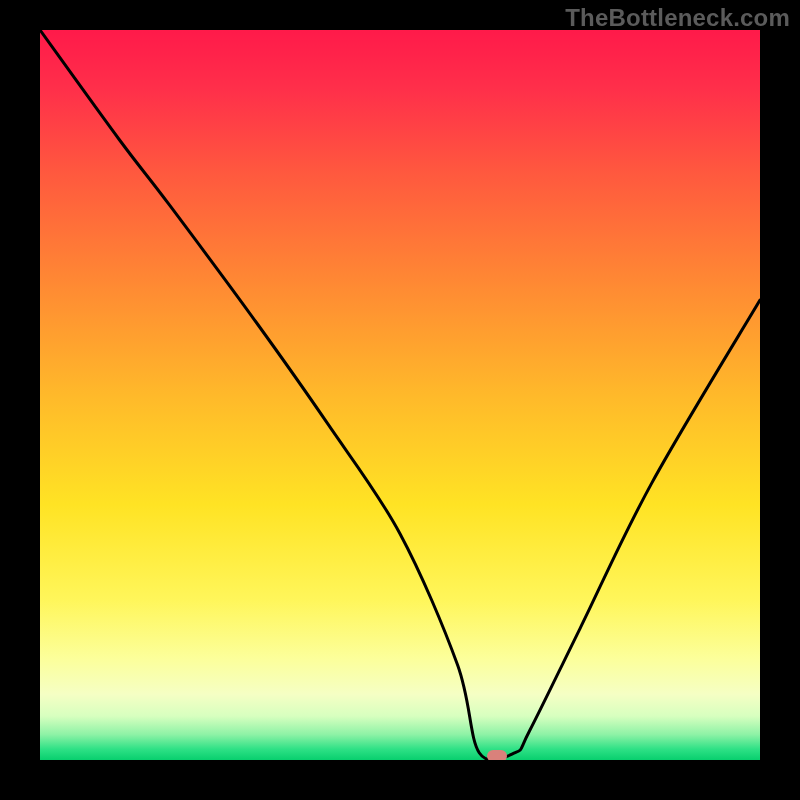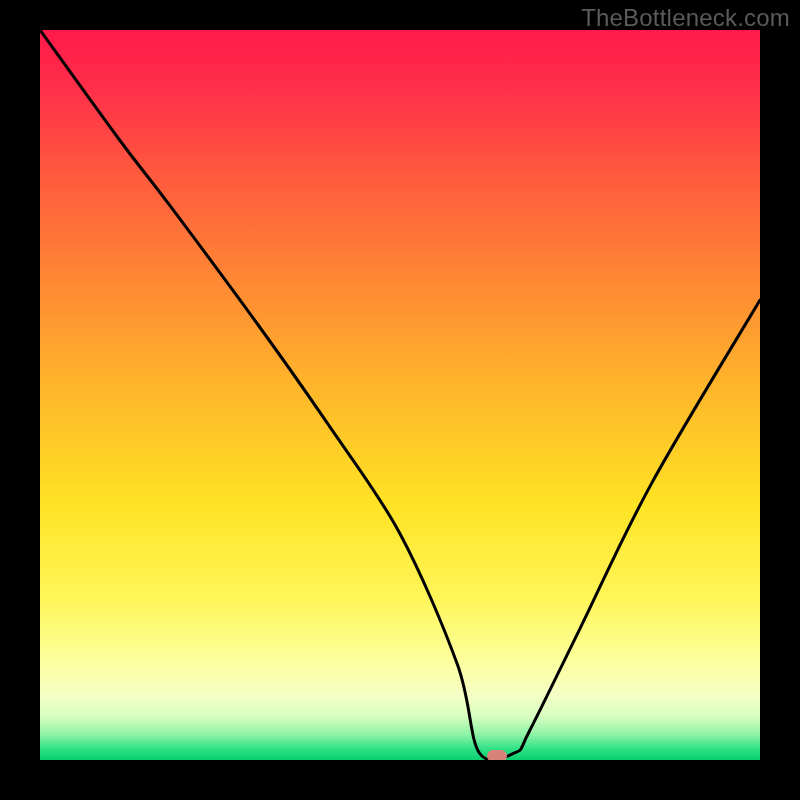--- a/index.html
+++ b/index.html
@@ -15,21 +15,21 @@
     width: 800px;
     height: 800px;
     background: #000;
   }
   .watermark {
     position: absolute;
     top: 4px;
     right: 10px;
     color: #5b5b5b;
     font-size: 24px;
-    font-weight: 400;
+    font-weight: 700;
     letter-spacing: 0.2px;
     z-index: 10;
     text-align: right;
   }
   .plot-area {
     position: absolute;
     left: 40px;
     top: 30px;
     width: 720px;
     height: 730px;

